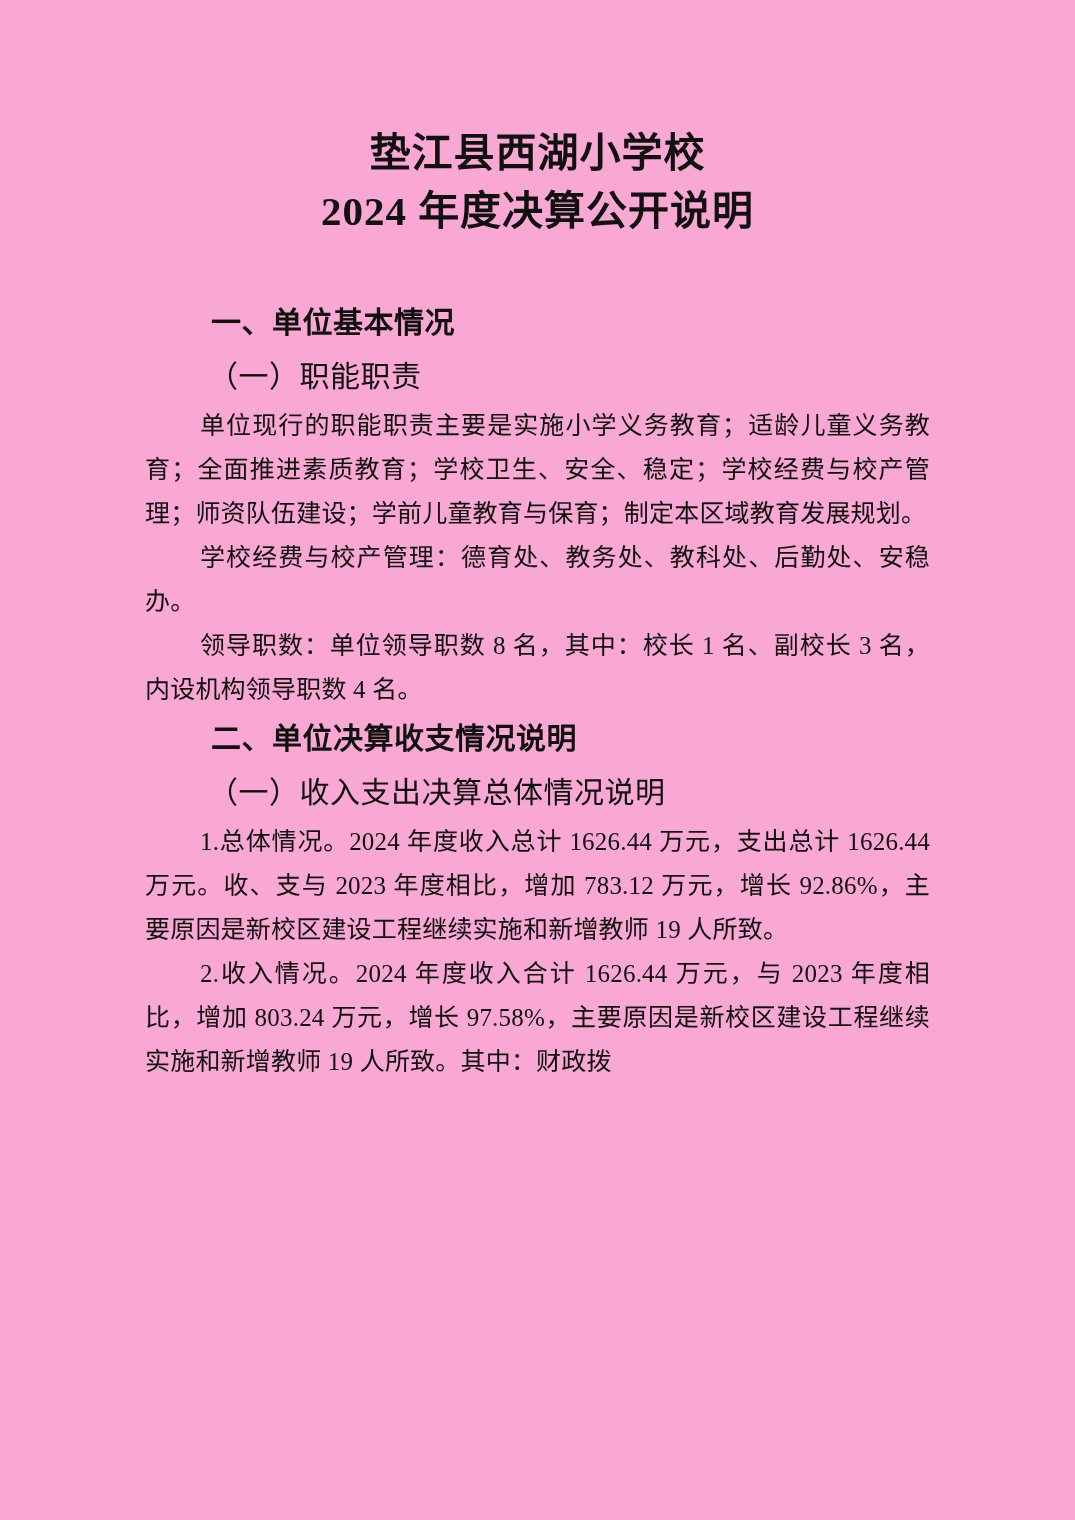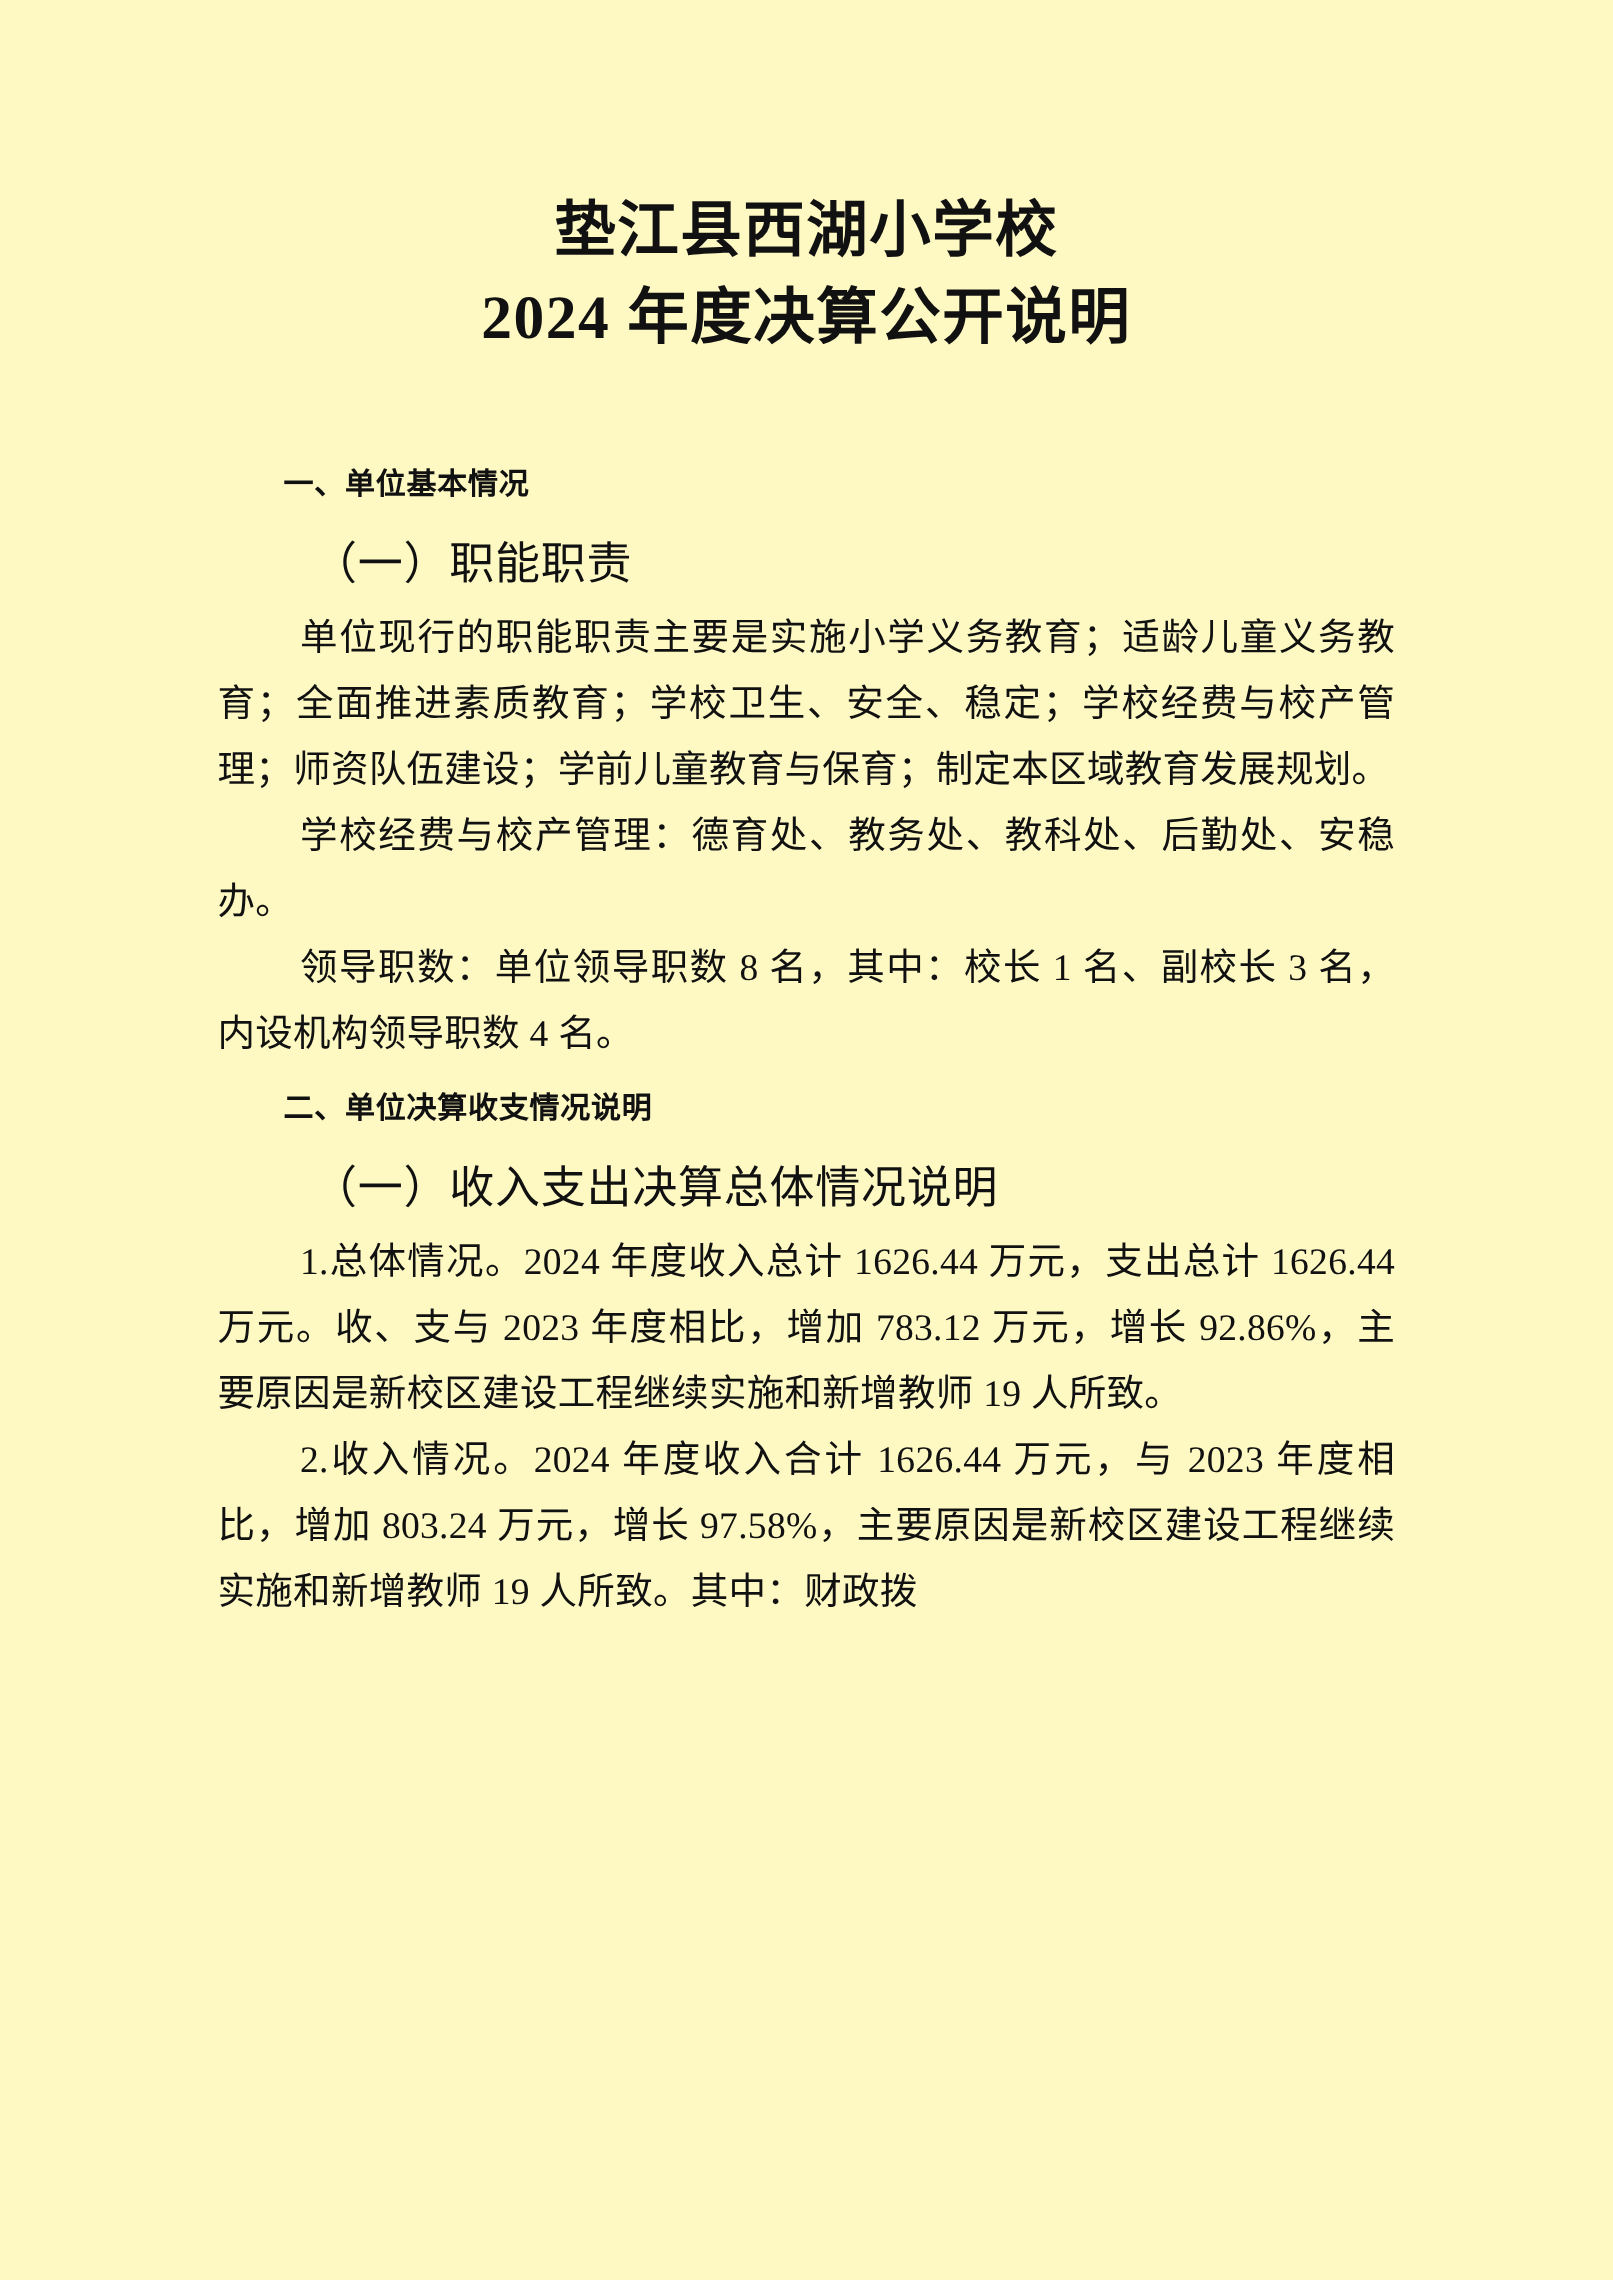--- a/index.html
+++ b/index.html
@@ -4,42 +4,42 @@
 <style>
   html, body {
     margin: 0;
     padding: 0;
     background: #ffffff;
   }
   .page {
     position: relative;
     width: 1075px;
     height: 1520px;
-    background: #fef9c3;
+    background: #f9a8d4;
     color: #111111;
     overflow: hidden;
     font-family: "Liberation Serif", serif;
   }
   .content {
     box-sizing: border-box;
     padding: 124px 145px 0 145px;
   }
   .doc-title {
     text-align: center;
     font-weight: 700;
     font-size: 41px;
     line-height: 58px;
     letter-spacing: 1px;
     margin-bottom: 56px;
     font-family: "Liberation Serif", serif;
   }
   .h1 {
     font-family: "Liberation Sans", sans-serif;
     font-weight: 700;
-    font-size: 20px;
+    font-size: 30px;
     line-height: 54px;
     margin: 0;
     text-indent: 2.2em;
     letter-spacing: 0.5px;
   }
   .h2 {
     font-family: "Liberation Serif", serif;
     font-weight: 400;
     font-size: 30px;
     line-height: 54px;

